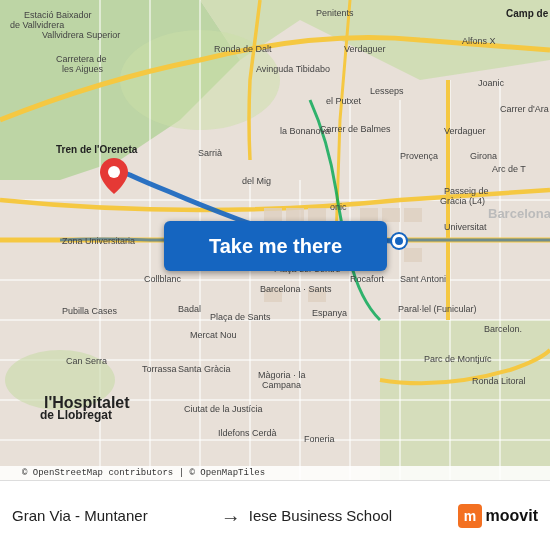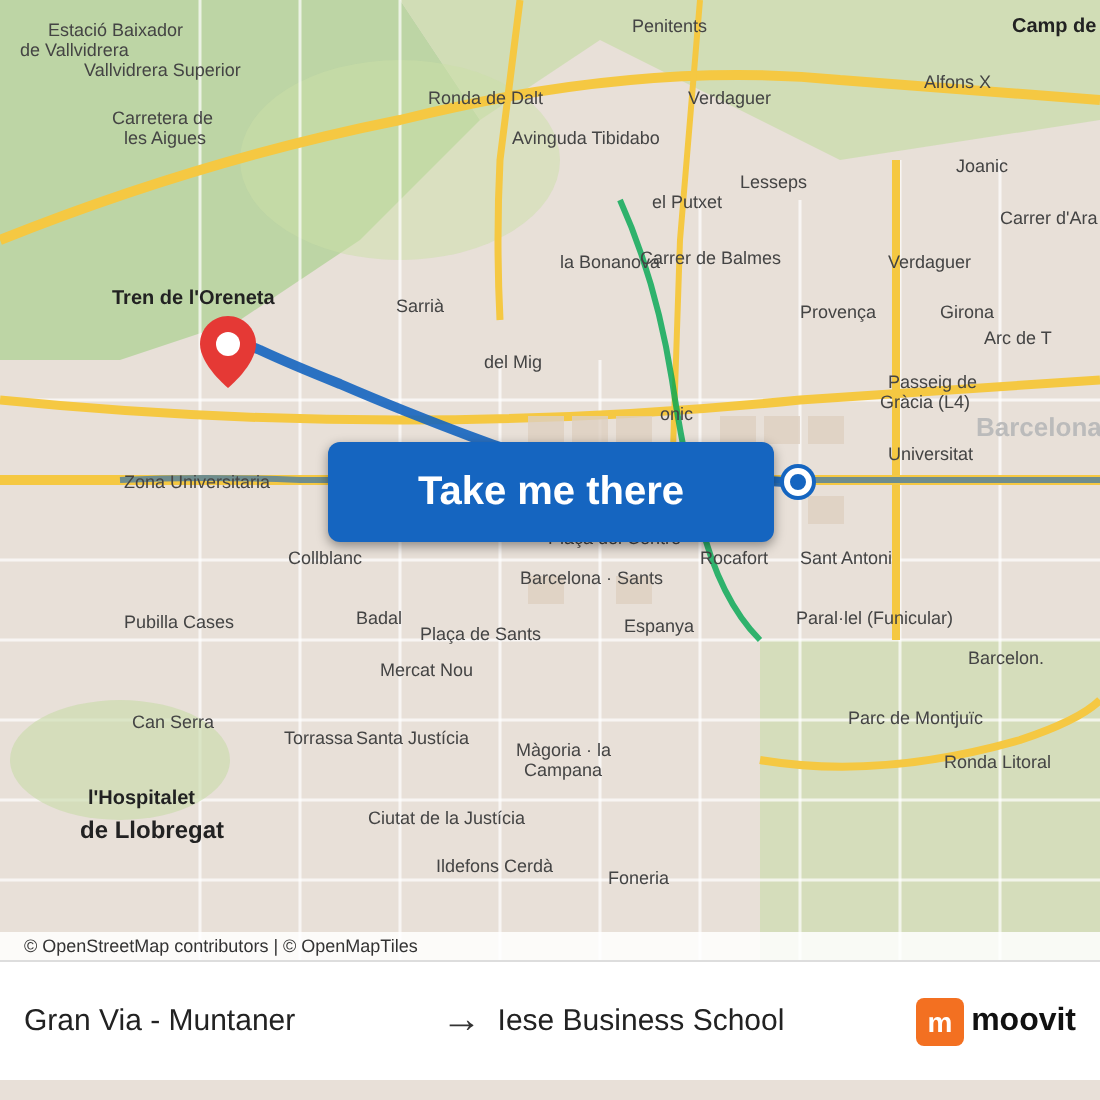--- a/index.html
+++ b/index.html
@@ -74,28 +74,29 @@
 
     
     #attribution {
       position: absolute;
       bottom: 0;
       left: 0;
       width: 100%;
       background: rgba(255,255,255,0.85);
       font-size: 9px;
       color: #333;
-      padding: 2px 12px;
+      padding: 2px 22px;
       z-index: 12;
+      font-family: Liberation Mono, monospace;
     }
 
     
     #bottom-bar {
       width: 550px;
-      height: 60px;
+      height: 70px;
       background: white;
       display: flex;
       align-items: center;
       padding: 0 12px;
       border-top: 1px solid #ddd;
       gap: 8px;
     }
 
     #origin-label {
       font-size: 15px;
@@ -266,25 +267,25 @@
   <div class="map-label" style="top:274px;left:350px">Rocafort</div>
   <div class="map-label" style="top:274px;left:400px">Sant Antoni</div>
   <div class="map-label" style="top:186px;left:444px">Passeig de</div>
   <div class="map-label" style="top:196px;left:440px">Gràcia (L4)</div>
   <div class="map-label" style="top:164px;left:492px">Arc de T</div>
   <div class="map-label" style="top:222px;left:444px">Universitat</div>
   <div class="map-label map-label-large" style="top:206px;left:488px">Barcelona</div>
   <div class="map-label" style="top:306px;left:62px">Pubilla Cases</div>
   <div class="map-label" style="top:356px;left:66px">Can Serra</div>
   <div class="map-label" style="top:364px;left:142px">Torrassa</div>
-  <div class="map-label" style="top:364px;left:178px">Santa Justícia</div>
+  <div class="map-label" style="top:364px;left:178px">Santa Gràcia</div>
   <div class="map-label" style="top:304px;left:398px">Paral·lel (Funicular)</div>
   <div class="map-label" style="top:324px;left:484px">Barcelon.</div>
   <div class="map-label" style="top:354px;left:424px">Parc de Montjuïc</div>
-  <div class="map-label map-label-bold" style="top:394px;left:44px;font-size:10px">l'Hospitalet</div>
+  <div class="map-label map-label-bold" style="top:394px;left:44px;font-size:16px">l'Hospitalet</div>
   <div class="map-label map-label-bold" style="top:408px;left:40px;font-size:12px">de Llobregat</div>
   <div class="map-label" style="top:370px;left:258px">Màgoria · la</div>
   <div class="map-label" style="top:380px;left:262px">Campana</div>
   <div class="map-label" style="top:376px;left:472px">Ronda Litoral</div>
   <div class="map-label" style="top:404px;left:184px">Ciutat de la Justícia</div>
   <div class="map-label" style="top:428px;left:218px">Ildefons Cerdà</div>
   <div class="map-label" style="top:434px;left:304px">Foneria</div>
 
   <div id="location-pin">
     <svg viewBox="0 0 28 36" xmlns="http://www.w3.org/2000/svg">

